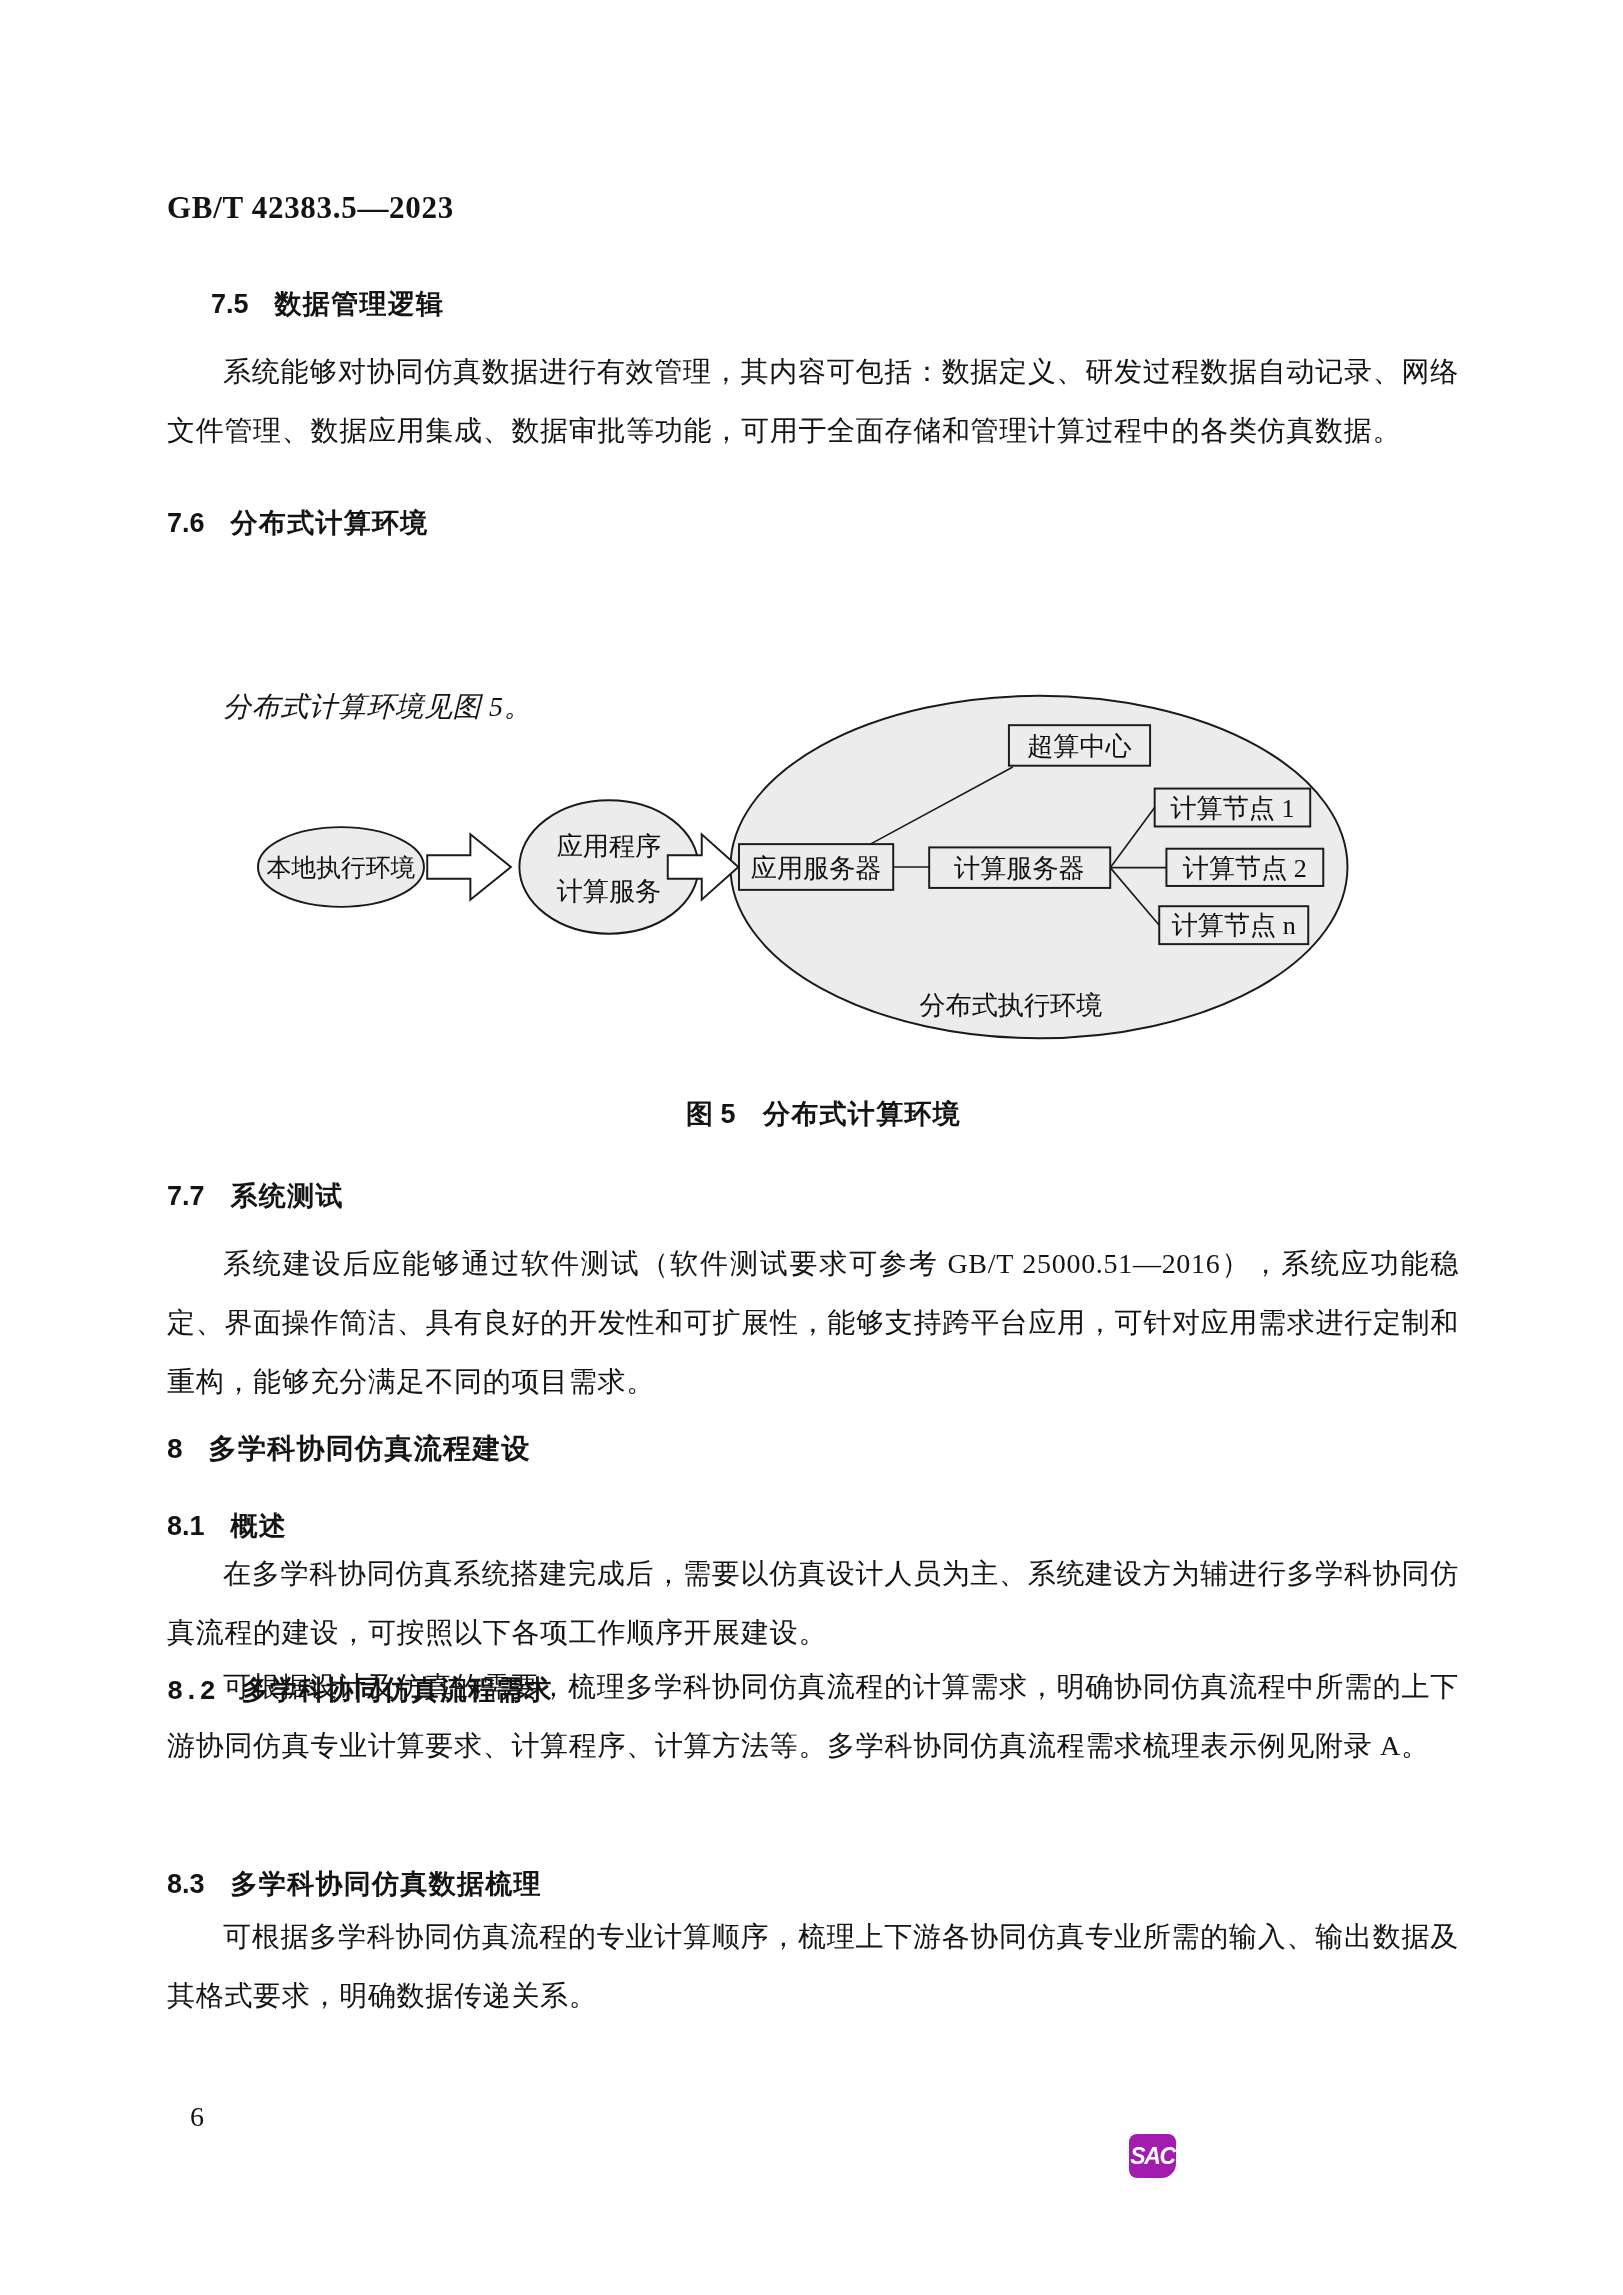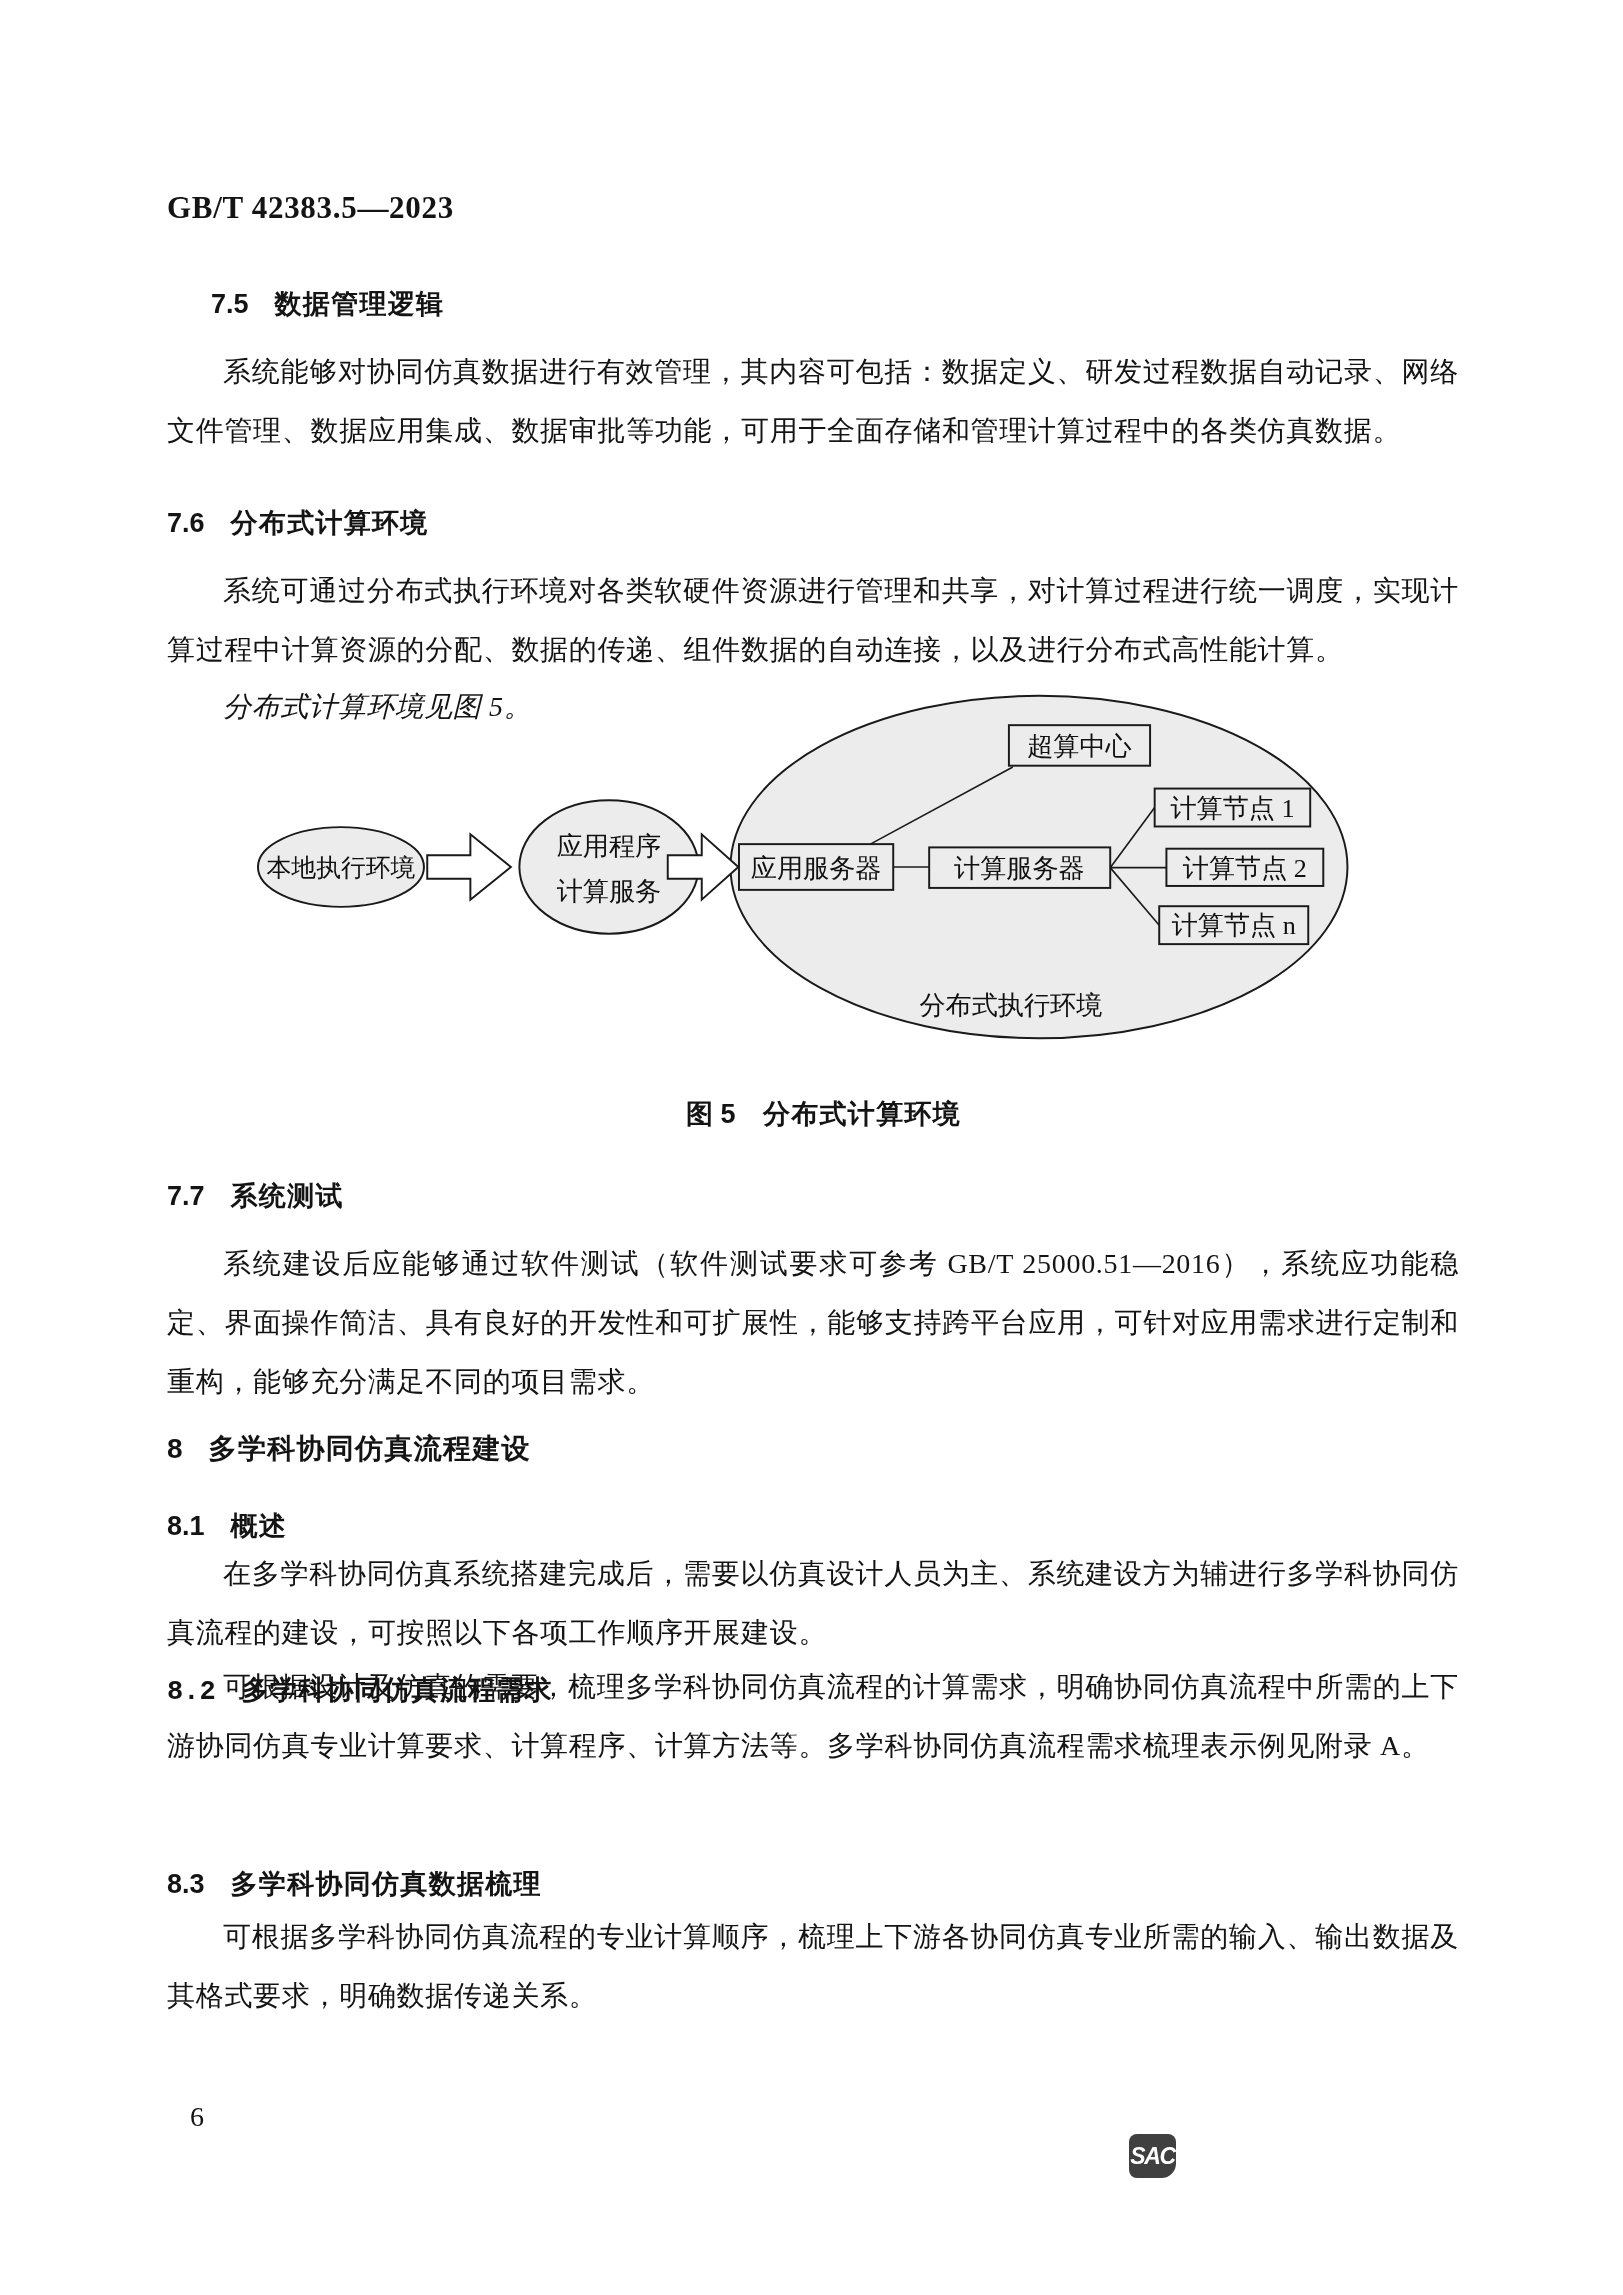--- a/index.html
+++ b/index.html
@@ -33,21 +33,21 @@
     font-family:"Liberation Sans","DejaVu Sans",sans-serif;
     font-weight:bold; font-size:27px; letter-spacing:1.3px;
   }
   .fig-caption .num { margin-right:27.5px; letter-spacing:0; }
   .page-num {
     left:190px; top:2101px; font-size:28px;
     font-family:"Liberation Serif","DejaVu Serif",serif;
   }
   .sac-logo {
     left:1129px; top:2134px; width:47px; height:44px;
-    background:#404040; border-radius:7.9px 7.9px 14.4px 7.9px;
+    background:#a21caf; border-radius:7.9px 7.9px 14.4px 7.9px;
     display:flex; align-items:center; justify-content:center;
     font-family:"Liberation Sans","DejaVu Sans",sans-serif;
     font-weight:bold; font-style:italic; font-size:23px;
     color:#ffffff; letter-spacing:-1.3px;
   }
   svg text {
     font-family:"Liberation Serif","DejaVu Serif",serif;
     fill:#111111;
   }
 </style>
@@ -59,21 +59,20 @@
   <div class="abs std-code">GB/T 42383.5—2023</div>
 
   <div class="abs heading" style="top:286px;margin-left:44px;">
     <span class="num">7.5</span><span>数据管理逻辑</span>
   </div>
   <div class="abs body-text indent" style="top:342px;">系统能够对协同仿真数据进行有效管理，其内容可包括：数据定义、研发过程数据自动记录、网络文件管理、数据应用集成、数据审批等功能，可用于全面存储和管理计算过程中的各类仿真数据。</div>
 
   <div class="abs heading" style="top:505px;">
     <span class="num">7.6</span><span>分布式计算环境</span>
   </div>
-  <div class="abs body-text indent" style="top:561px;">系统可通过分布式执行环境对各类软硬件资源进行管理和共享，对计算过程进行统一调度，实现计算过程中计算资源的分配、数据的传递、组件数据的自动连接，以及进行分布式高性能计算。</div>
   <div class="abs body-text indent" style="top:677px;font-style:italic;">分布式计算环境见图 5。</div>
 
   <svg class="abs" style="left:249px; top:684px;" width="1112" height="366" viewBox="0 0 1700 560">
 
     <ellipse cx="1208" cy="280" rx="472" ry="262" fill="#ececec" stroke="#1a1a1a" stroke-width="3"></ellipse>
 
     <g stroke="#1a1a1a" stroke-width="2.5">
       <line x1="985" y1="280" x2="1040" y2="280"></line>
       <line x1="950" y1="245" x2="1168" y2="127"></line>
       <line x1="1317" y1="281" x2="1385" y2="189"></line>

